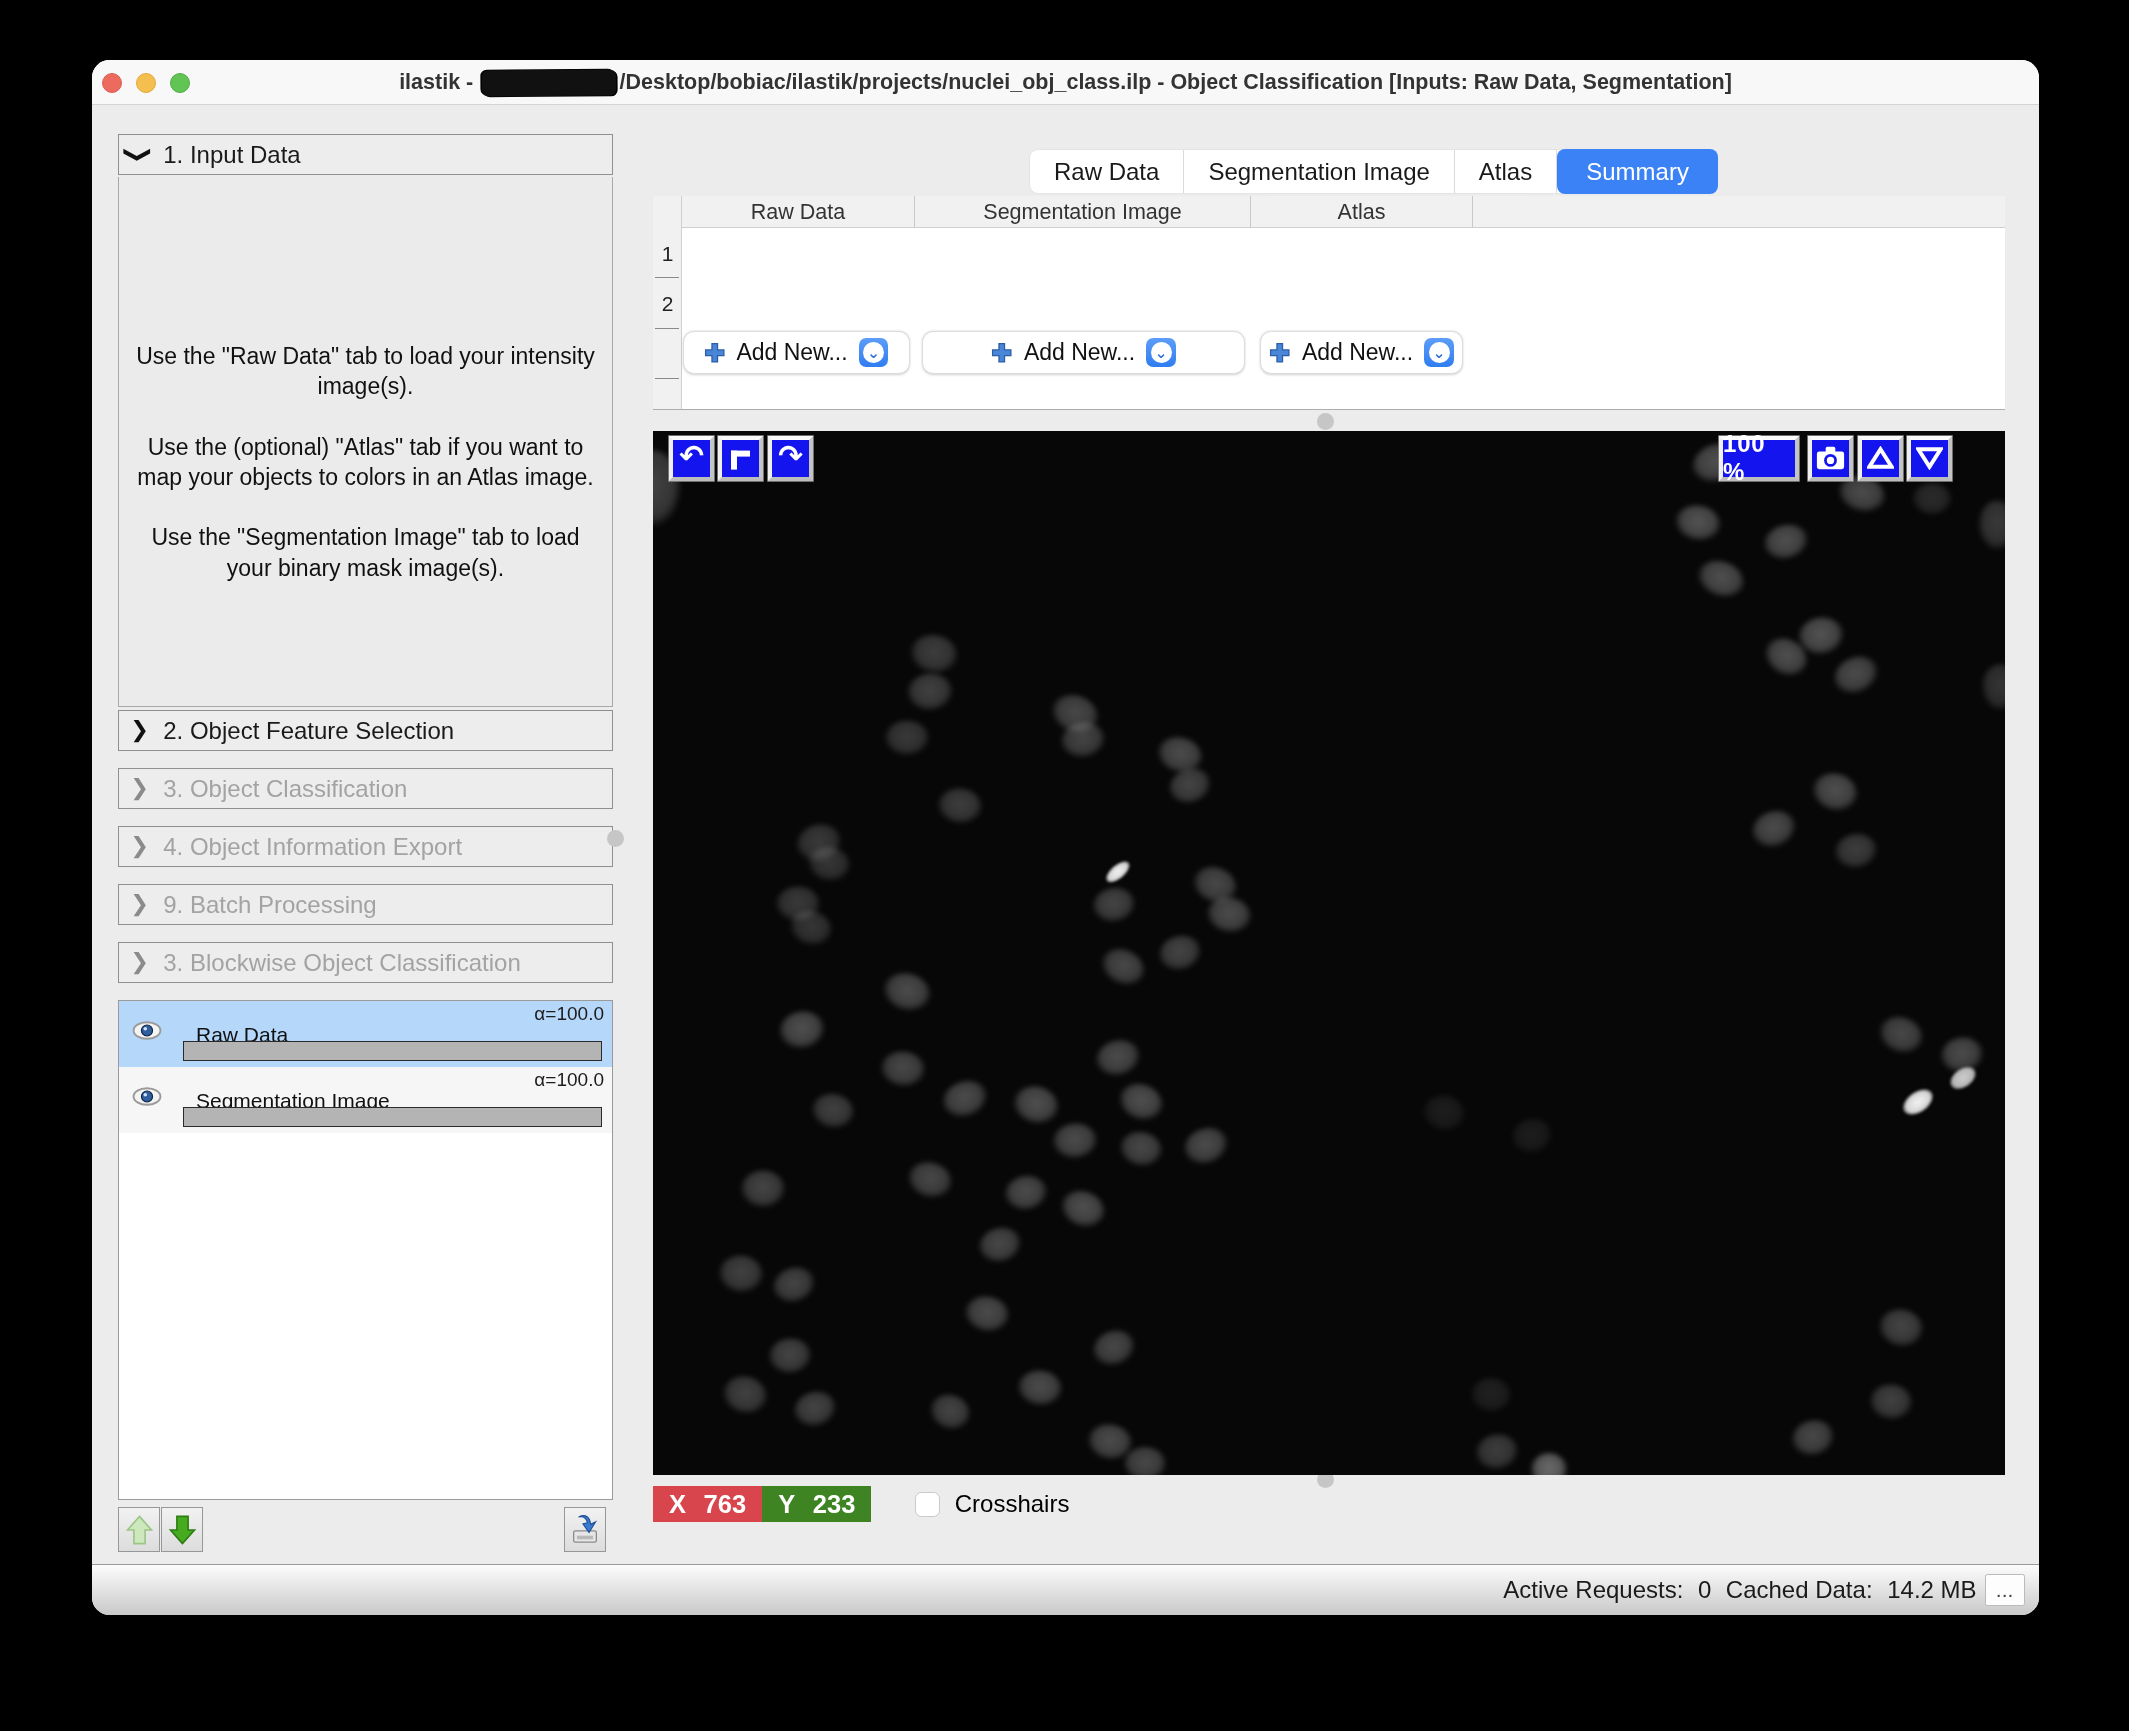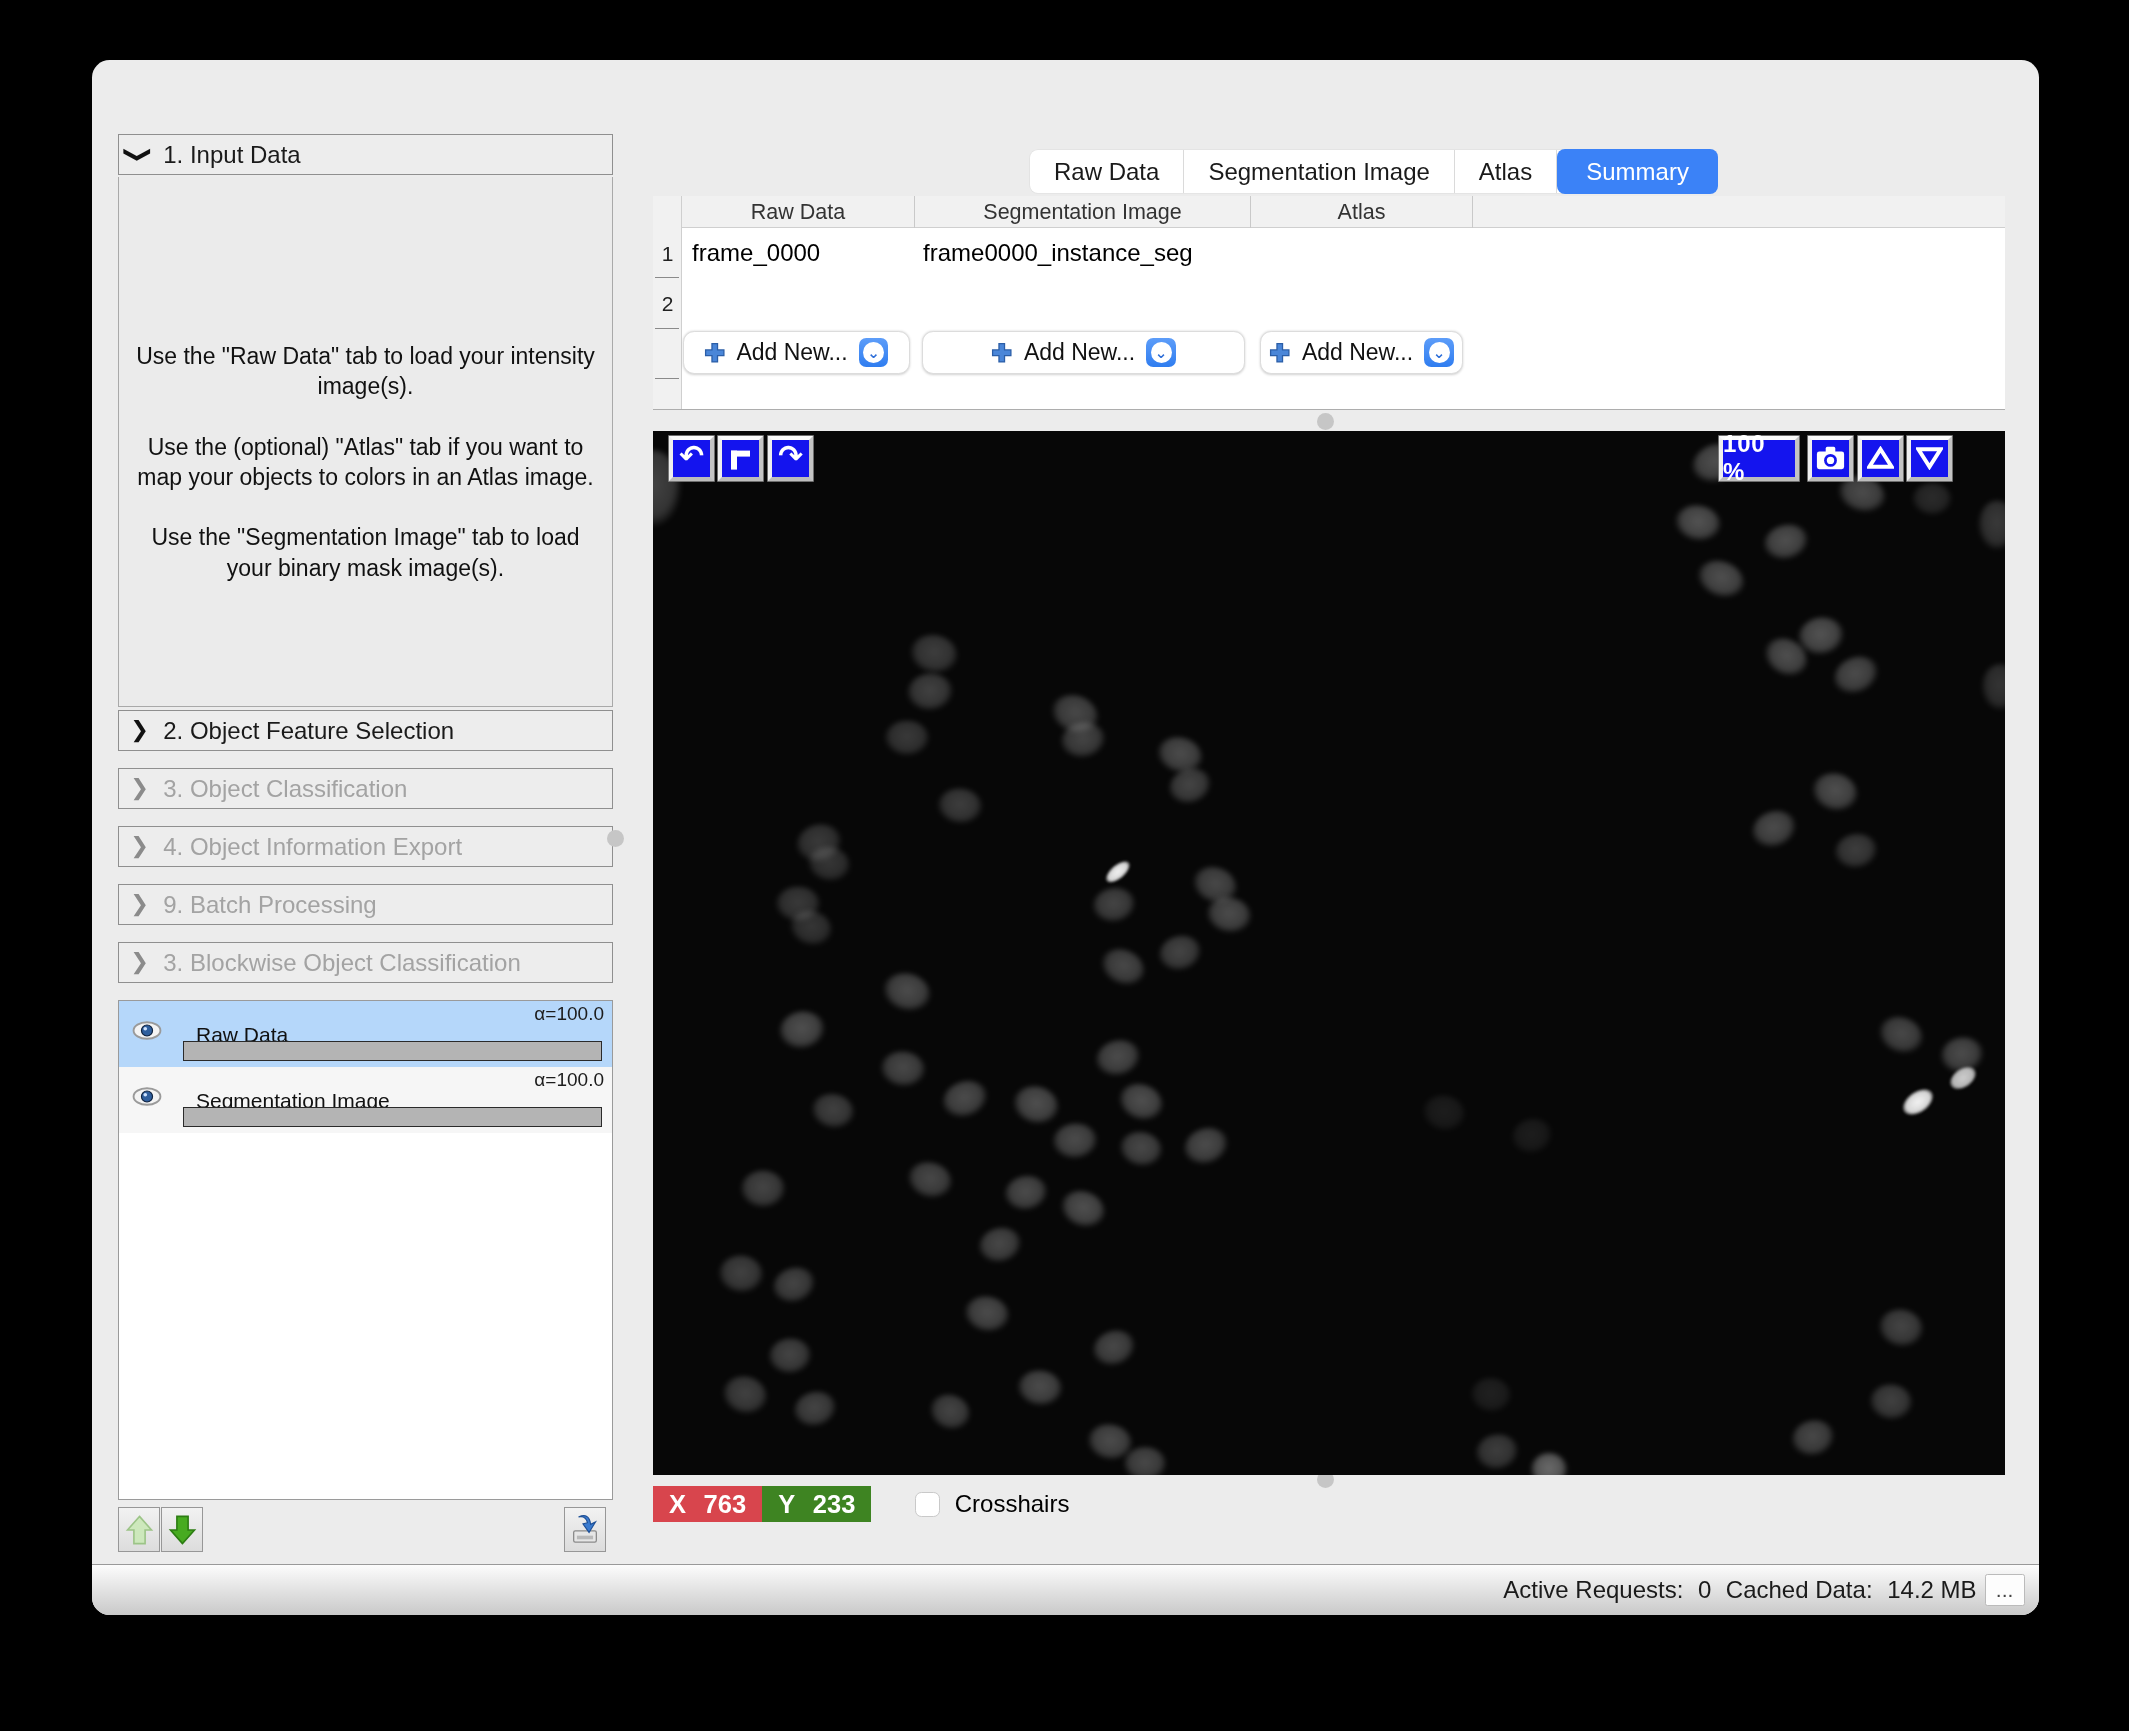--- a/index.html
+++ b/index.html
@@ -119,20 +119,28 @@
   .cross-label { margin-left:14.4px; font-size:24px; color:#000000; }
 
   .split-dot { position:absolute; width:17px; height:17px; border-radius:50%; background:#c6c6c6; }
 </style>
 </head>
 <body>
 
 <div class="screen">
   <div class="window">
 
+    <div class="titlebar">
+      <div class="traffic">
+        <span class="tl red"></span>
+        <span class="tl yellow"></span>
+        <span class="tl green"></span>
+      </div>
+      <div class="title"><span>ilastik - </span><span class="redacted"></span><span>/Desktop/bobiac/ilastik/projects/nuclei_obj_class.ilp - Object Classification [Inputs: Raw Data, Segmentation]</span></div>
+    </div>
 
     <div class="section-header expanded" style="top:74px;">
       <span class="chev">❯</span>
       <span>1. Input Data</span>
     </div>
 
     <div class="input-panel">
       <p>Use the "Raw Data" tab to load your intensity image(s).</p>
       <p>Use the (optional) "Atlas" tab if you want to map your objects to colors in an Atlas image.</p>
       <p>Use the "Segmentation Image" tab to load your binary mask image(s).</p>
@@ -224,24 +232,20 @@
         <div class="gut-num" style="top:46px;">1</div>
         <div class="gut-num" style="top:96px;">2</div>
         <div class="gut-line" style="top:81px;"></div>
         <div class="gut-line" style="top:132px;"></div>
         <div class="gut-line" style="top:182px;"></div>
       </div>
       <div class="thead">
         <div class="th" style="left:0; width:233px;">Raw Data</div>
         <div class="th" style="left:233px; width:336px;">Segmentation Image</div>
         <div class="th" style="left:569px; width:222px;">Atlas</div>
-      </div>
-      <div class="cellrow" style="top:32px;">
-        <div class="c1">frame_0000</div>
-        <div class="c2">frame0000_instance_seg</div>
       </div>
 
       <div class="addnew" style="left:29.5px;  width:227px;">
         <svg width="21.5" height="21.5" viewBox="0 0 27 27">
             <path d="M10 2 h7 v8 h8 v7 h-8 v8 h-7 v-8 H2 v-7 h8 z" fill="#4a86d8" stroke="#2b5ea7" stroke-width="1.6"></path>
           </svg>
         <span>Add New...</span>
         <span class="dd-btn">
             <span class="ring">⌄</span>
           </span>

